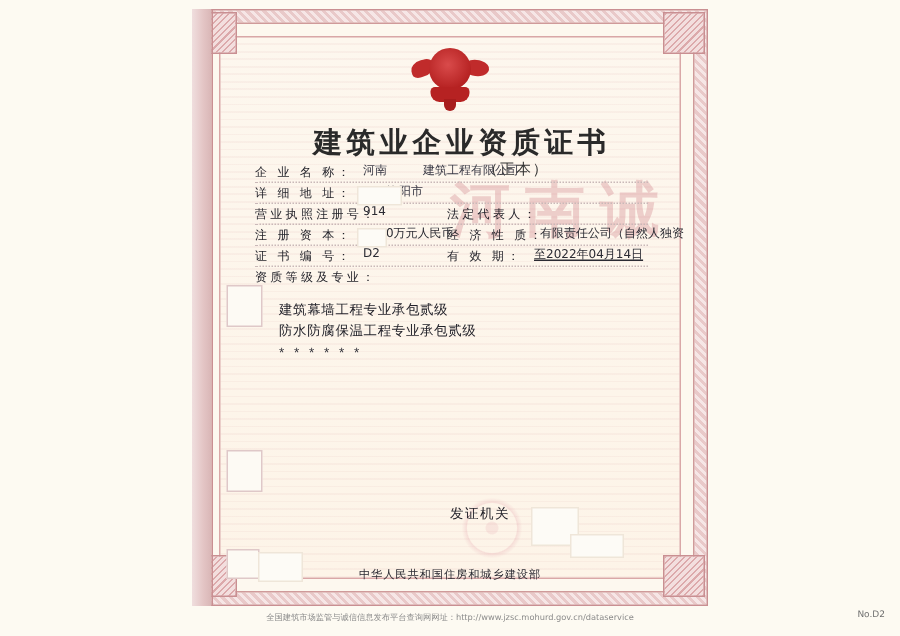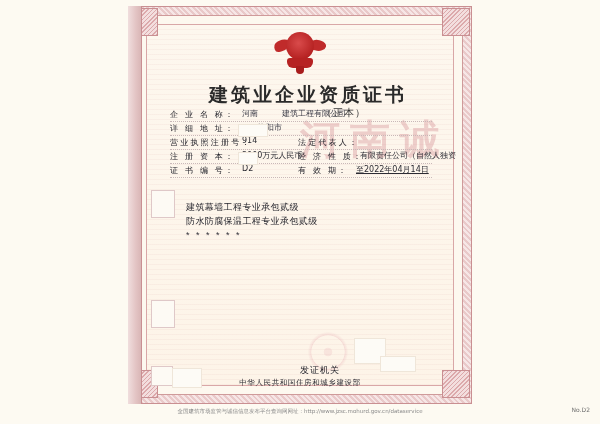--- a/index.html
+++ b/index.html
@@ -229,21 +229,20 @@
 
   
   .issuer {
     position: absolute;
     left: 300px;
     top: 336px;
     font-size: 9px;
     letter-spacing: 1px;
     color: #23232b;
     font-family: "DejaVu Sans", sans-serif;
-    margin-top: 28px;
   }
   .issue-date {
     position: absolute;
     left: 300px;
     top: 360px;
     font-size: 9px;
     letter-spacing: 1px;
     color: #23232b;
     font-family: "DejaVu Sans", sans-serif;
   }
@@ -380,20 +379,23 @@
     </div>
 
     <div class="row">
       <span class="lbl">证 书 编 号：</span>
       <span class="val" style="left:72px;">D2</span>
       <span class="lbl" style="left:128px;">有 效 期：</span>
       <span class="val" style="left:186px;text-decoration:underline;">至2022年04月14日</span>
       <span class="rule"></span>
     </div>
 
+    <div class="row" style="height:16px;">
+      <span class="lbl">资质等级及专业：</span>
+    </div>
   </div>
 
   <div class="qual-block">
     <div class="qual-line">建筑幕墙工程专业承包贰级</div>
     <div class="qual-line">防水防腐保温工程专业承包贰级</div>
     <div class="qual-dots">* * * * * *</div>
   </div>
 
   <div class="seal"></div>
 

